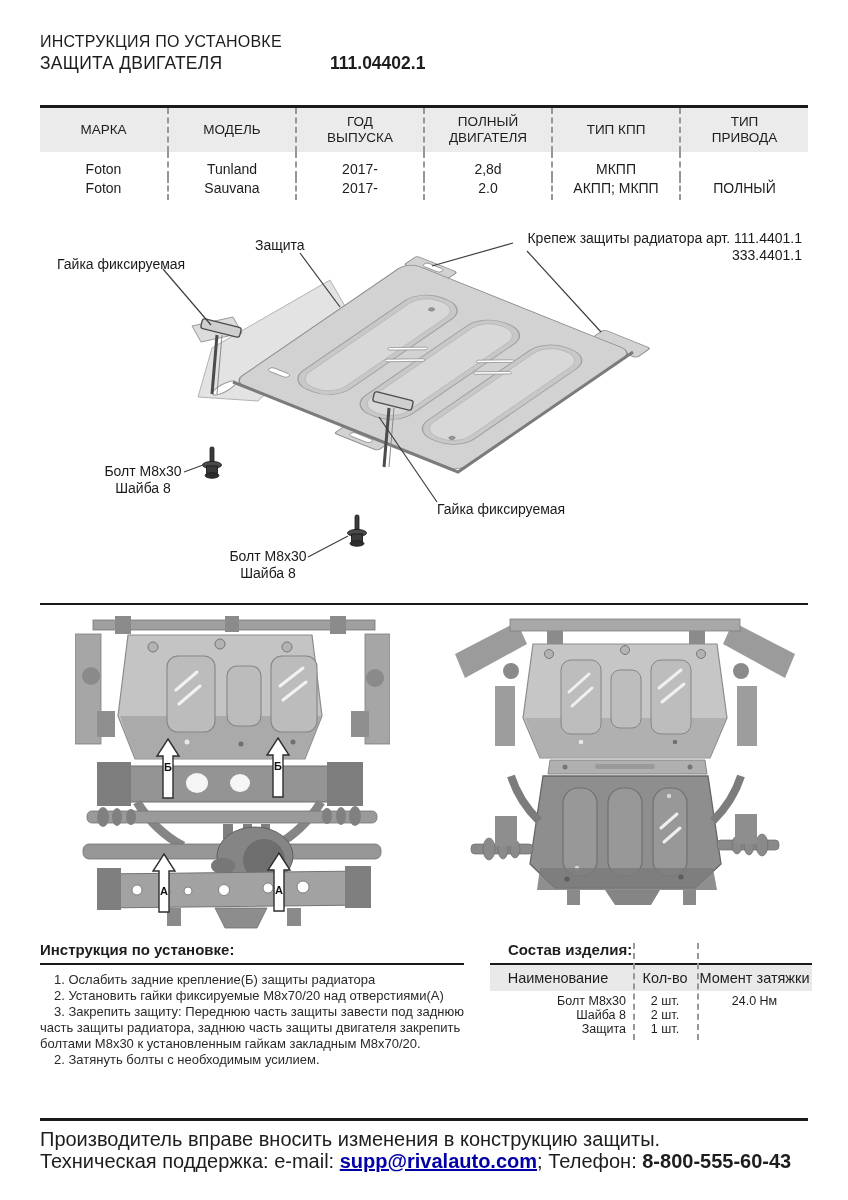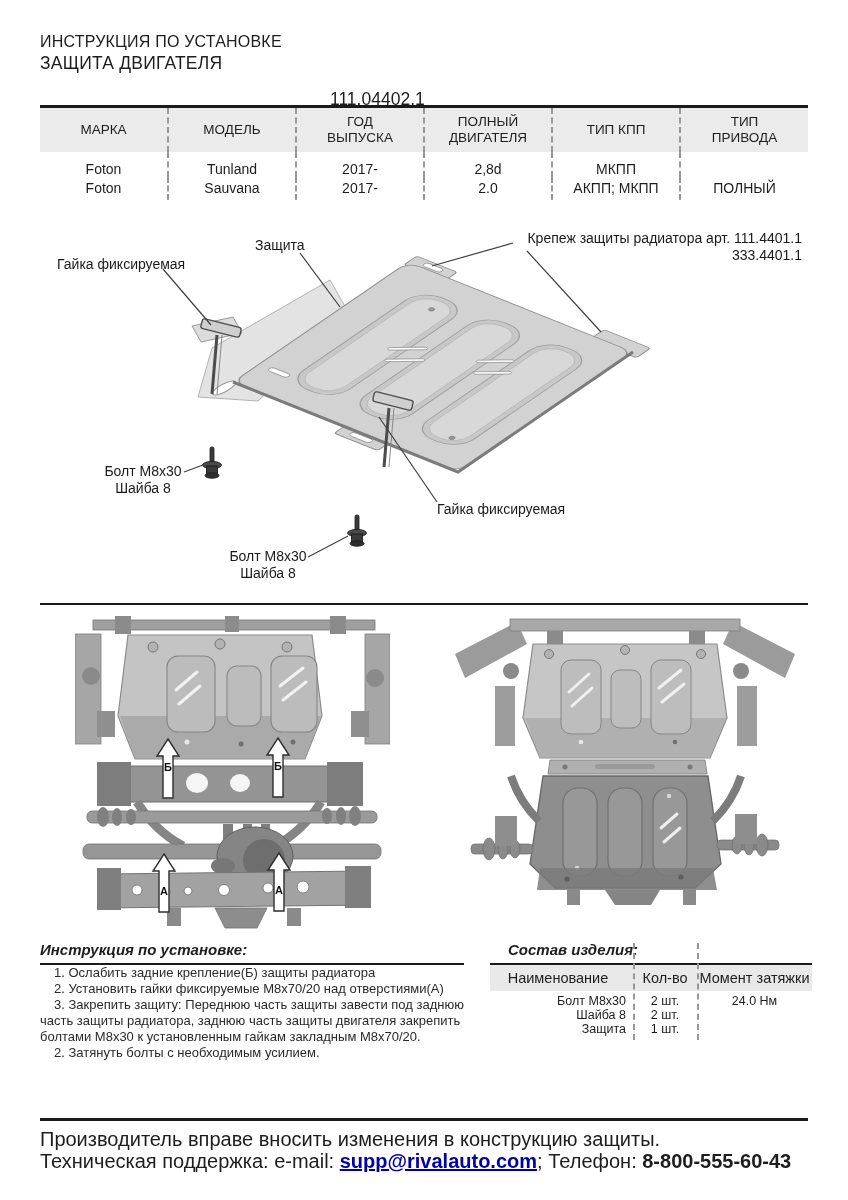--- a/index.html
+++ b/index.html
@@ -5,21 +5,21 @@
   * { margin:0; padding:0; box-sizing:border-box; }
   html,body { background:#ffffff; }
   body { font-family:"Liberation Sans","DejaVu Sans",sans-serif; color:#1d1d1d; }
   .page { position:relative; width:848px; height:1200px; background:#fff; overflow:hidden; }
 
   
   .hdr { position:absolute; left:40px; top:33px; width:768px; }
   .hdr-sub { font-size:16px; letter-spacing:.2px; }
   .hdr-row { position:relative; margin-top:2px; height:22px; }
   .hdr-title { position:absolute; left:0; top:0; font-size:17.5px; font-weight:normal; letter-spacing:.2px; }
-  .hdr-part { position:absolute; left:290px; top:0; font-size:17.5px; font-weight:normal;margin-top:36px; }
+  .hdr-part { position:absolute; left:290px; top:0; font-size:17.5px; font-weight:bold; }
 
   
   table.fitment { position:absolute; left:40px; top:105px; width:768px; border-collapse:collapse; table-layout:fixed; border-top:3px solid #1a1a1a; }
   table.fitment th, table.fitment td { width:128px; text-align:center; vertical-align:middle; font-weight:normal; }
   table.fitment th { background:#ebebeb; height:45px; font-size:13.5px; line-height:16px; white-space:pre-line; }
   table.fitment td { height:23px; font-size:14px; }
   table.fitment tr.first td { padding-top:9px; }
   table.fitment th + th, table.fitment td + td { border-left:2px dashed #979797; }
 
   
@@ -32,23 +32,23 @@
   
   .rule-mid { position:absolute; left:40px; top:603px; width:768px; height:2px; background:#1a1a1a; }
 
   
   .photo { position:absolute; }
   .photo-left { left:75px; top:616px; width:315px; height:315px; }
   .photo-right { left:455px; top:616px; width:340px; height:290px; }
 
   
   .instr { position:absolute; left:40px; top:941px; width:424px; }
-  .sec-title { font-size:15px; font-weight:bold;font-style:italic; }
+  .sec-title { font-size:15px; font-weight:bold; }
   .sec-rule { height:2px; background:#1a1a1a; margin-top:5px; border:0; }
-  .instr .steps { margin-top:0; }
+  .instr .steps { margin-top:7px; }
   .instr p { font-size:13px; line-height:16px; text-indent:14px; color:#2a2a2a; }
 
   .comp { position:absolute; left:490px; top:941px; width:322px; }
   .comp .sec-title { margin-left:18px; }
   .comp-wrap { position:relative; }
   .dash-v { position:absolute; top:-22px; bottom:-4px; width:0; border-left:2px dashed #979797; pointer-events:none; }
   .dash-v.v1 { left:143px; }
   .dash-v.v2 { left:207px; }
   table.comp-t { width:322px; border-collapse:collapse; table-layout:fixed; }
   table.comp-t th { background:#e9e9e9; height:26px; font-size:14.5px; font-weight:normal; vertical-align:middle;text-align:center; }

